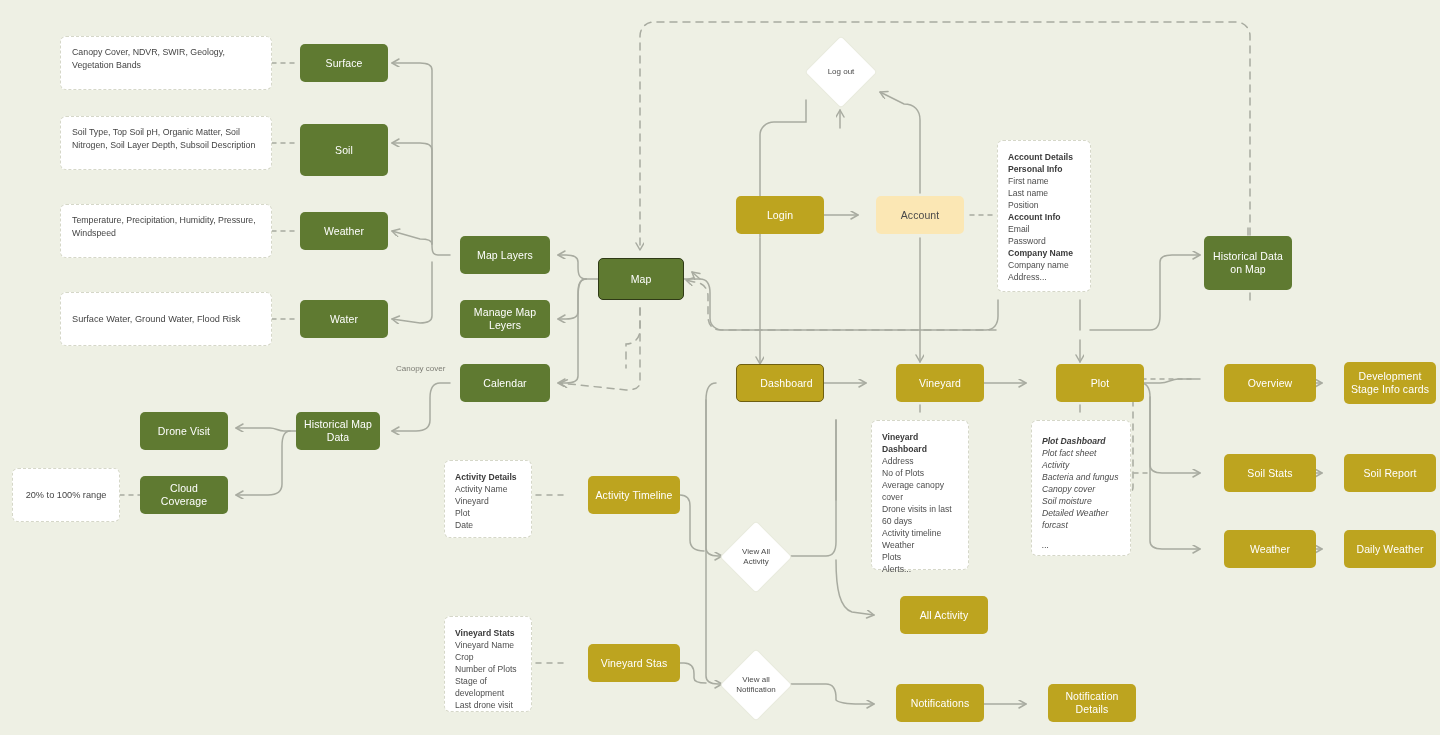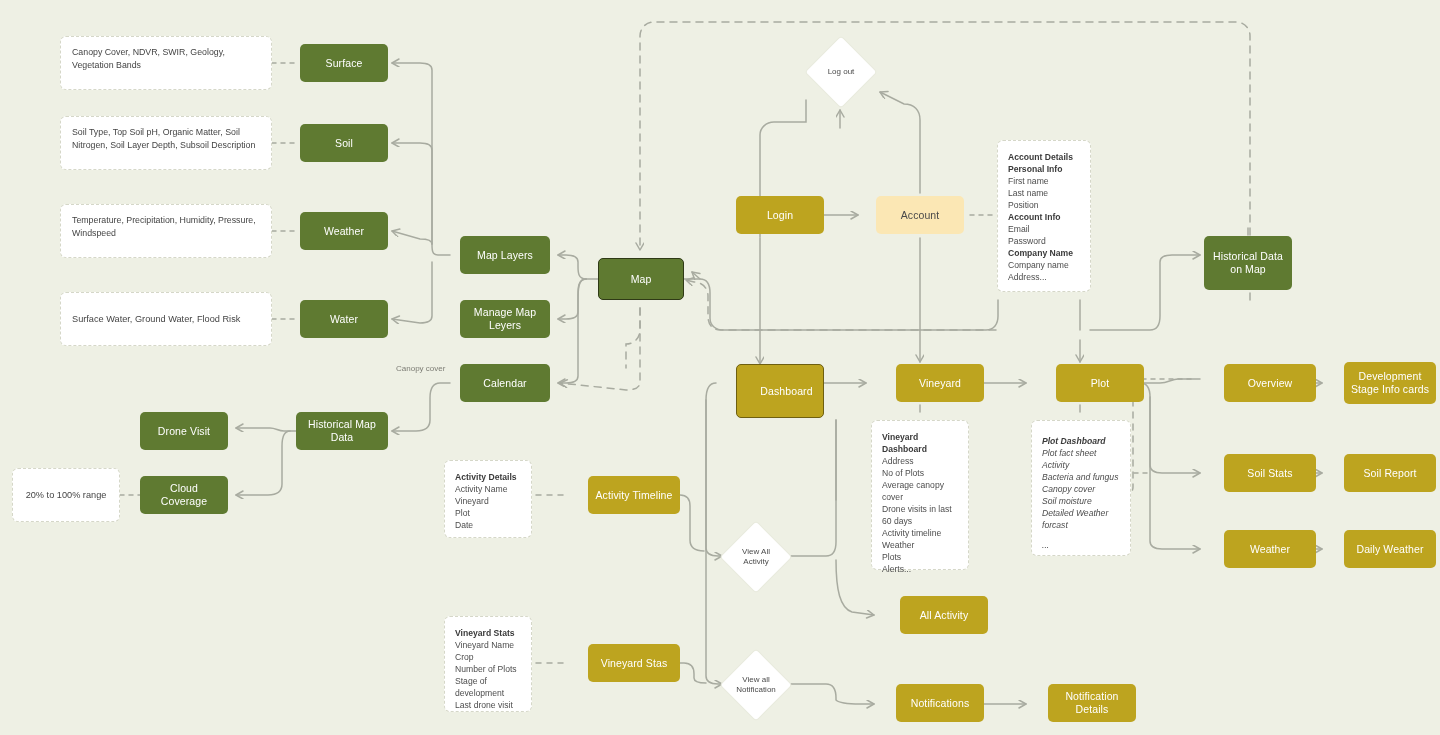--- a/index.html
+++ b/index.html
@@ -206,21 +206,21 @@
   </div>
 
   <div class="note mid" style="left:12px;top:468px;width:108px;height:54px;justify-content:center;text-align:center;">
     <div class="t" style="width:100%;">20% to 100% range</div>
   </div>
 
   <div class="node green" style="left:300px;top:44px;width:88px;height:38px;">
     <span>Surface</span>
   </div>
 
-  <div class="node green" style="left:300px;top:124px;width:88px;height:38px;">
+  <div class="node green" style="left:300px;top:124px;width:88px;height:52px;">
     <span>Soil</span>
   </div>
 
   <div class="node green" style="left:300px;top:212px;width:88px;height:38px;">
     <span>Weather</span>
   </div>
 
   <div class="node green" style="left:300px;top:300px;width:88px;height:38px;">
     <span>Water</span>
   </div>
@@ -242,21 +242,21 @@
   </div>
 
   <div class="node green" style="left:140px;top:412px;width:88px;height:38px;">
     <span>Drone Visit</span>
   </div>
 
   <div class="node green" style="left:140px;top:476px;width:88px;height:38px;">
     <span>Cloud Coverage</span>
   </div>
 
-  <div class="node green" style="left:296px;top:412px;width:92px;height:38px;">
+  <div class="node green" style="left:296px;top:412px;width:84px;height:38px;">
     <span>Historical Map Data</span>
   </div>
 
   <div class="node green" style="left:1204px;top:236px;width:88px;height:54px;">
     <span>Historical Data on Map</span>
   </div>
 
   <div class="node gold" style="left:568px;top:476px;width:92px;height:38px;">
     <span>Activity Timeline</span>
   </div>
@@ -266,21 +266,21 @@
   </div>
 
   <div class="node gold" style="left:716px;top:196px;width:88px;height:38px;">
     <span>Login</span>
   </div>
 
   <div class="node cream" style="left:876px;top:196px;width:88px;height:38px;">
     <span>Account</span>
   </div>
 
-  <div class="node gold sel-gold" style="left:716px;top:364px;width:88px;height:54px;padding-left:19px;">
+  <div class="node gold sel-gold" style="left:716px;top:364px;width:88px;height:38px;padding-left:19px;">
     <span>Dashboard</span>
   </div>
 
   <div class="node gold" style="left:876px;top:364px;width:88px;height:38px;">
     <span>Vineyard</span>
   </div>
 
   <div class="node gold" style="left:1036px;top:364px;width:88px;height:38px;">
     <span>Plot</span>
   </div>

